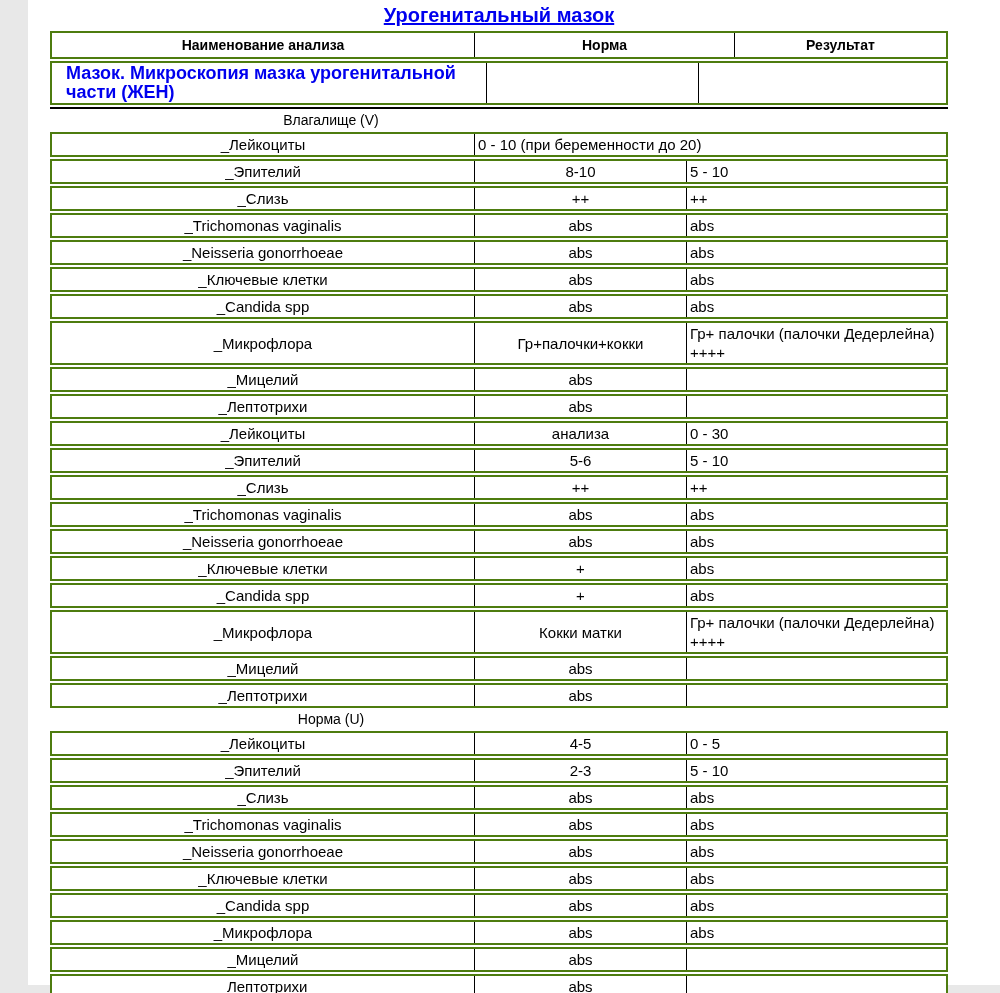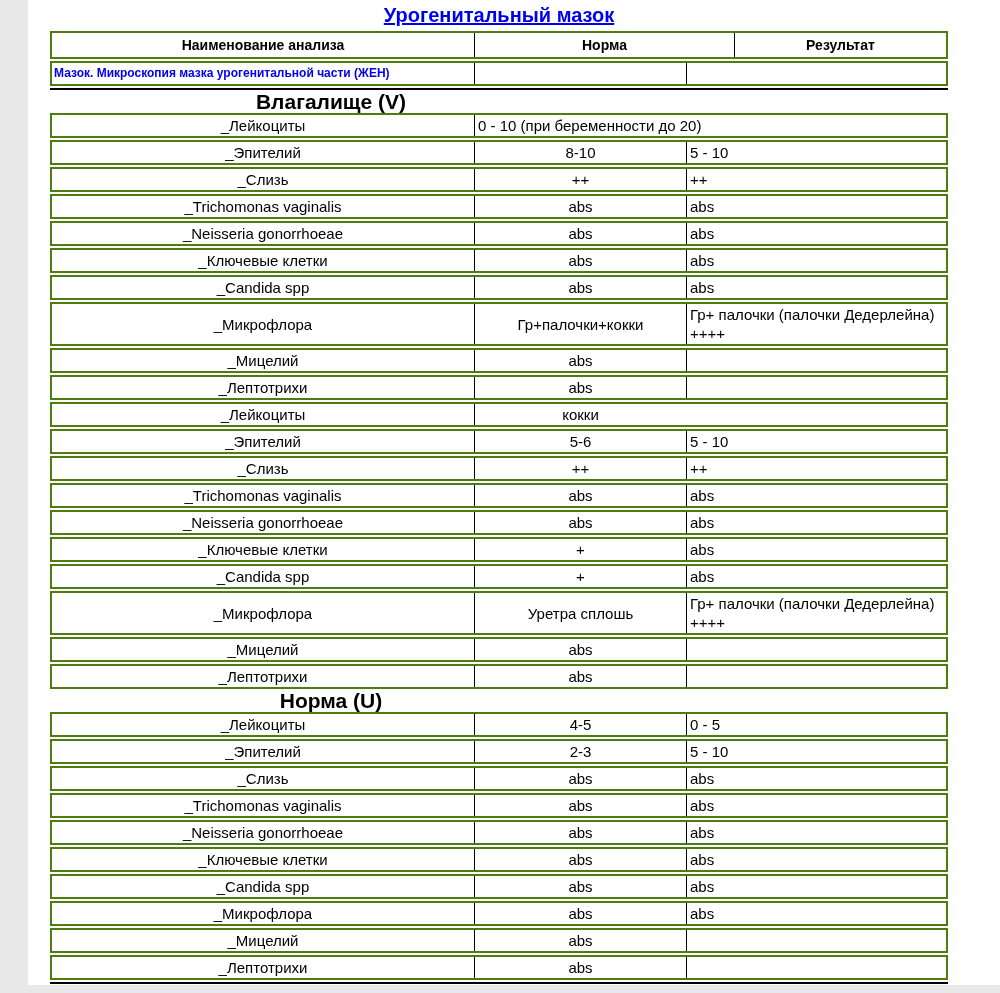--- a/index.html
+++ b/index.html
@@ -32,26 +32,26 @@
     display: flex; align-items: center;
     font-size: 15px; line-height: 19px; padding: 1px 3px;
   }
   .c-name   { width: 422px; justify-content: center; text-align: center; }
   .c-result { width: 212px; border-left: 1px solid #000; justify-content: center; text-align: center; }
   .c-norm   { flex: 1; border-left: 1px solid #000; justify-content: flex-start; text-align: left; white-space: pre-line; }
   .head-row { min-height: 28px; }
   .head-row .c { font-weight: bold; font-size: 14px; justify-content: center; text-align: center; }
   .subtitle-row .c-name {
     justify-content: flex-start; text-align: left;
-    font-weight: bold; font-size: 12px; color: #0000ee; padding-left: 2px;
+    font-weight: bold; font-size: 18px; color: #0000ee; padding-left: 2px; margin-left: 12px;
   }
   .heavy-rule { width: 898px; height: 2px; background: #000; margin-bottom: 2px; }
   .sec-heading {
     width: 562px; text-align: center;
-    font-size: 21px; font-weight: bold;
+    font-size: 14px; font-weight: normal;
     line-height: 19px; margin: 2px 0;
   }
   .bottom-rule {
     width: 898px; height: 2px;
     border-top: 1px solid #000; border-bottom: 1px solid #000;
     margin-top: 2px;
   }
 </style>
 </head>
 <body>
@@ -124,21 +124,22 @@
     <div class="row">
         <div class="c c-name">_Лептотрихи</div>
         <div class="c c-result">abs</div>
         <div class="c c-norm"></div>
       </div>
   </div>
 
   <div class="tbl">
     <div class="row">
         <div class="c c-name">_Лейкоциты</div>
-        <div class="c c-result">кокки</div>
+        <div class="c c-result">анализа</div>
+        <div class="c c-norm">0 - 30</div>
       </div>
     <div class="row">
         <div class="c c-name">_Эпителий</div>
         <div class="c c-result">5-6</div>
         <div class="c c-norm">5 - 10</div>
       </div>
     <div class="row">
         <div class="c c-name">_Слизь</div>
         <div class="c c-result">++</div>
         <div class="c c-norm">++</div>
@@ -158,21 +159,21 @@
         <div class="c c-result">+</div>
         <div class="c c-norm">abs</div>
       </div>
     <div class="row">
         <div class="c c-name">_Candida spp</div>
         <div class="c c-result">+</div>
         <div class="c c-norm">abs</div>
       </div>
     <div class="row">
         <div class="c c-name">_Микрофлора</div>
-        <div class="c c-result">Уретра сплошь</div>
+        <div class="c c-result">Кокки матки</div>
         <div class="c c-norm">Гр+ палочки (палочки Дедерлейна)
 ++++</div>
       </div>
     <div class="row">
         <div class="c c-name">_Мицелий</div>
         <div class="c c-result">abs</div>
         <div class="c c-norm"></div>
       </div>
     <div class="row">
         <div class="c c-name">_Лептотрихи</div>

